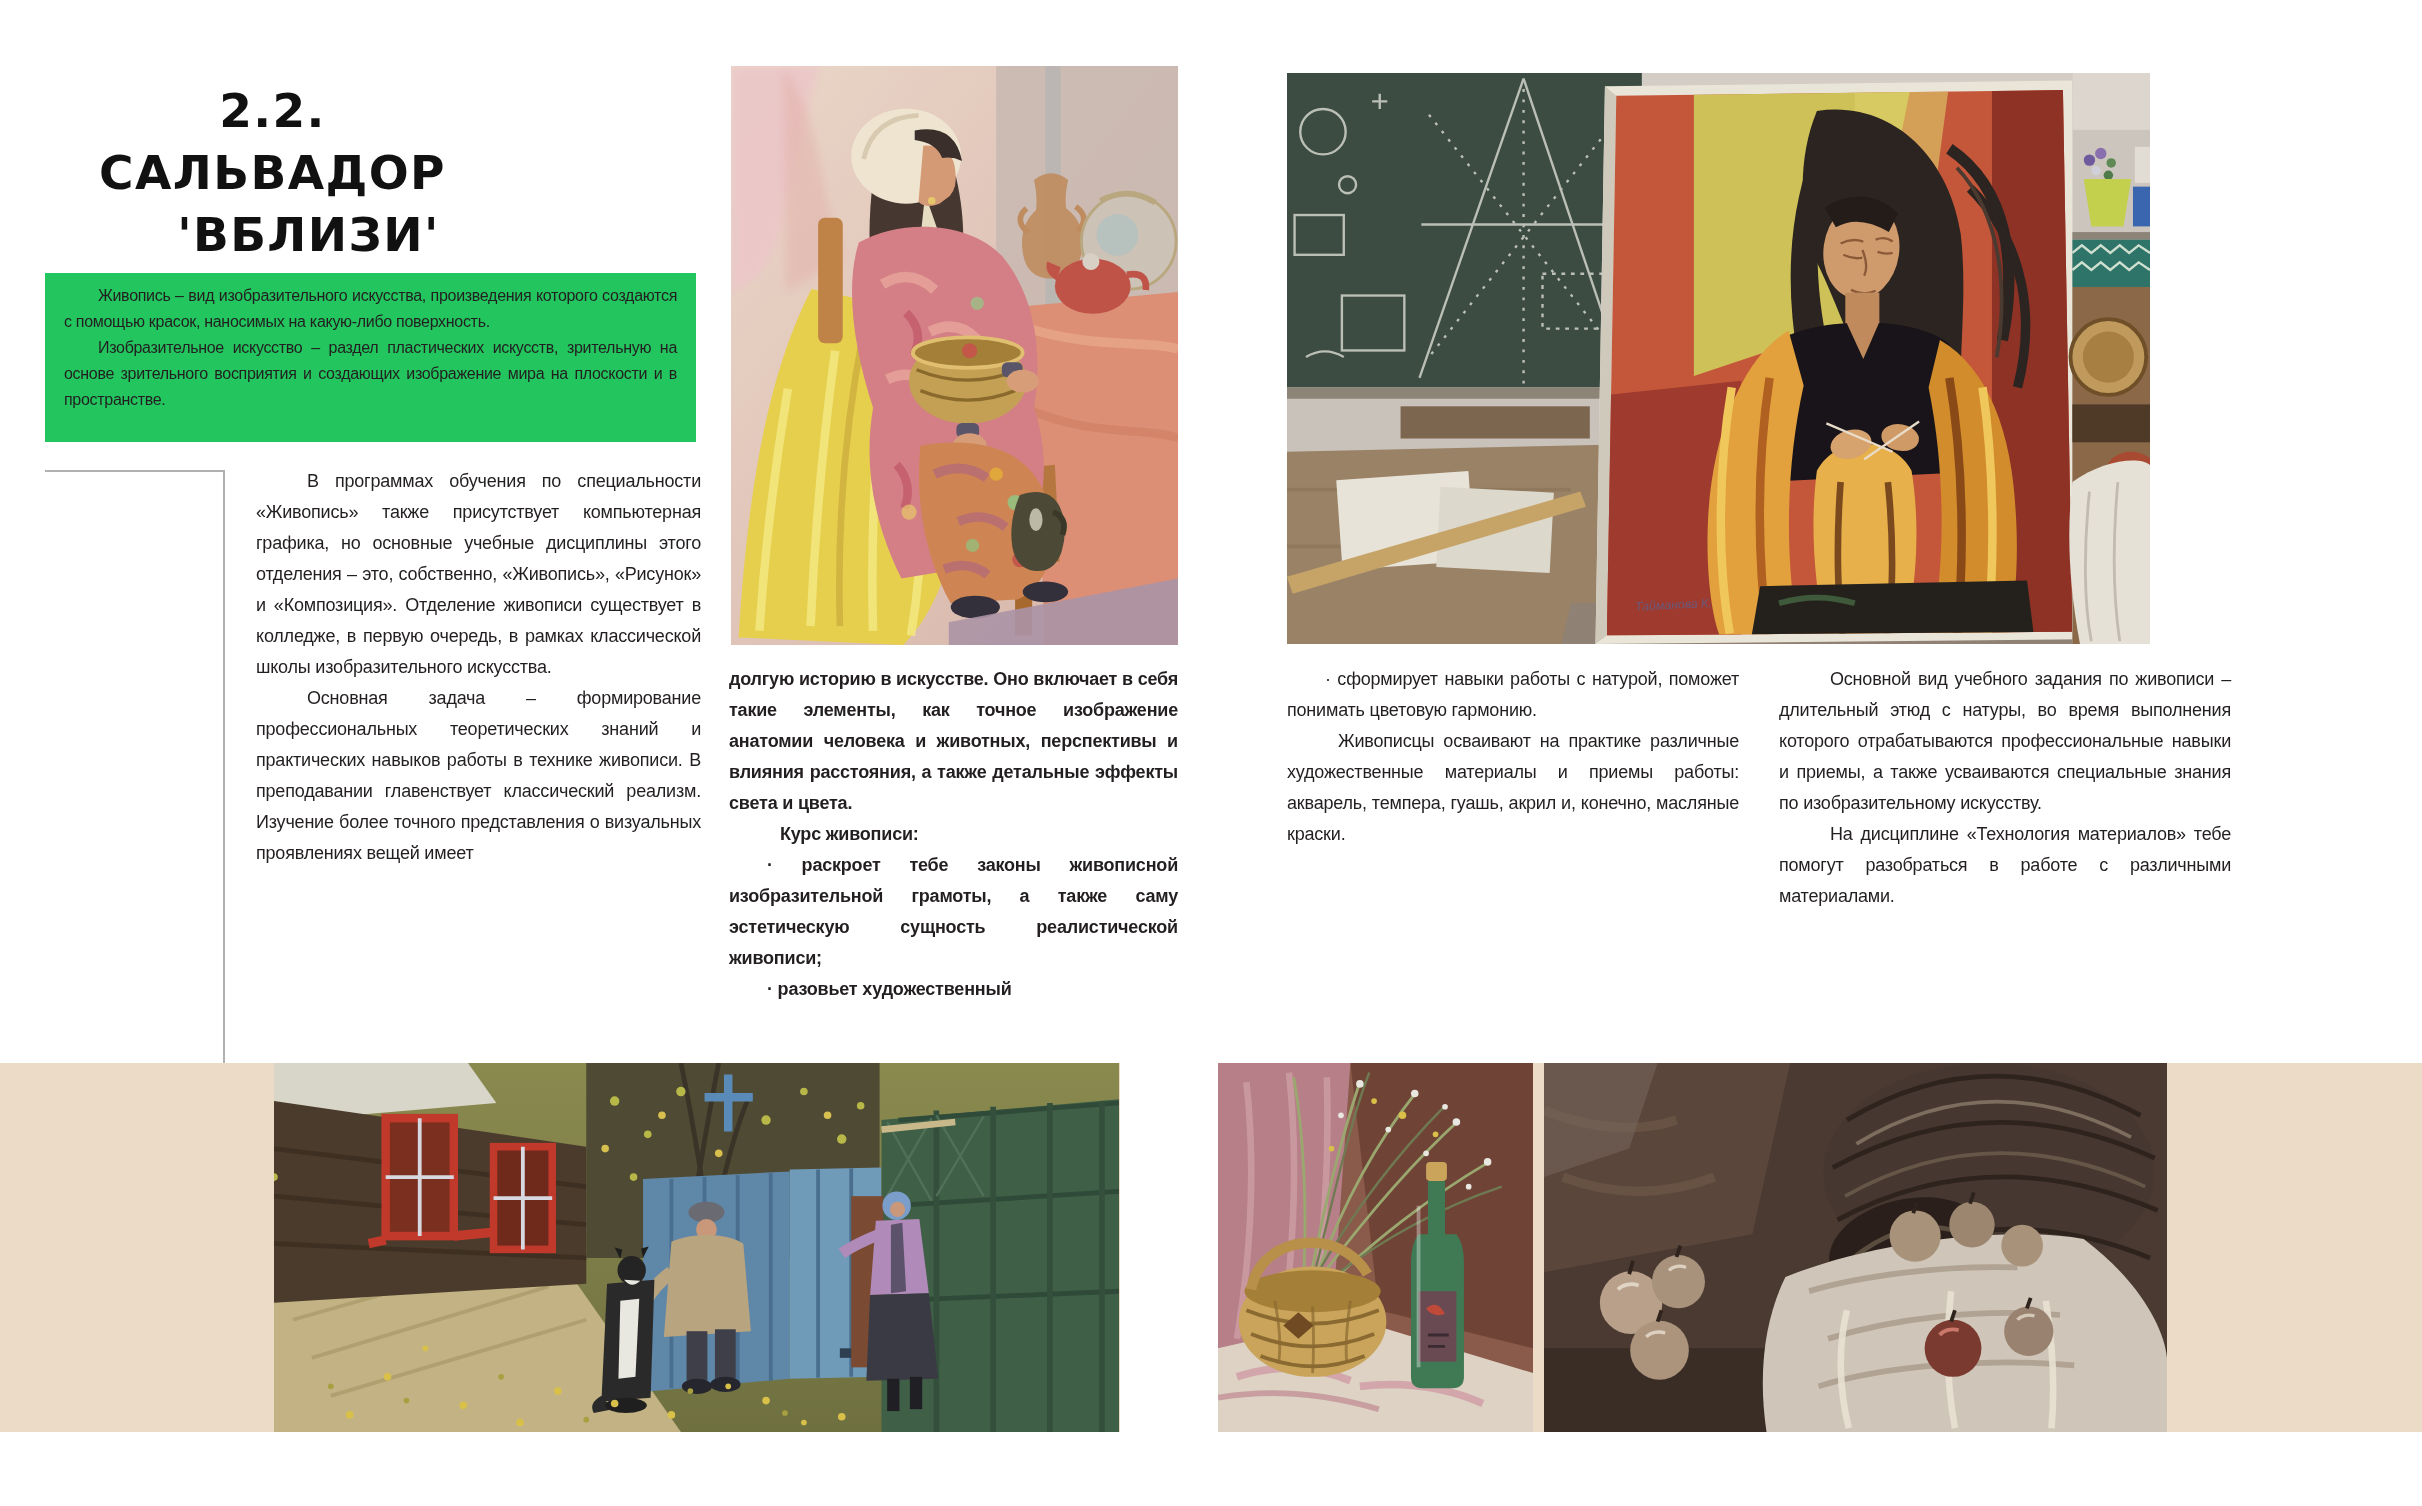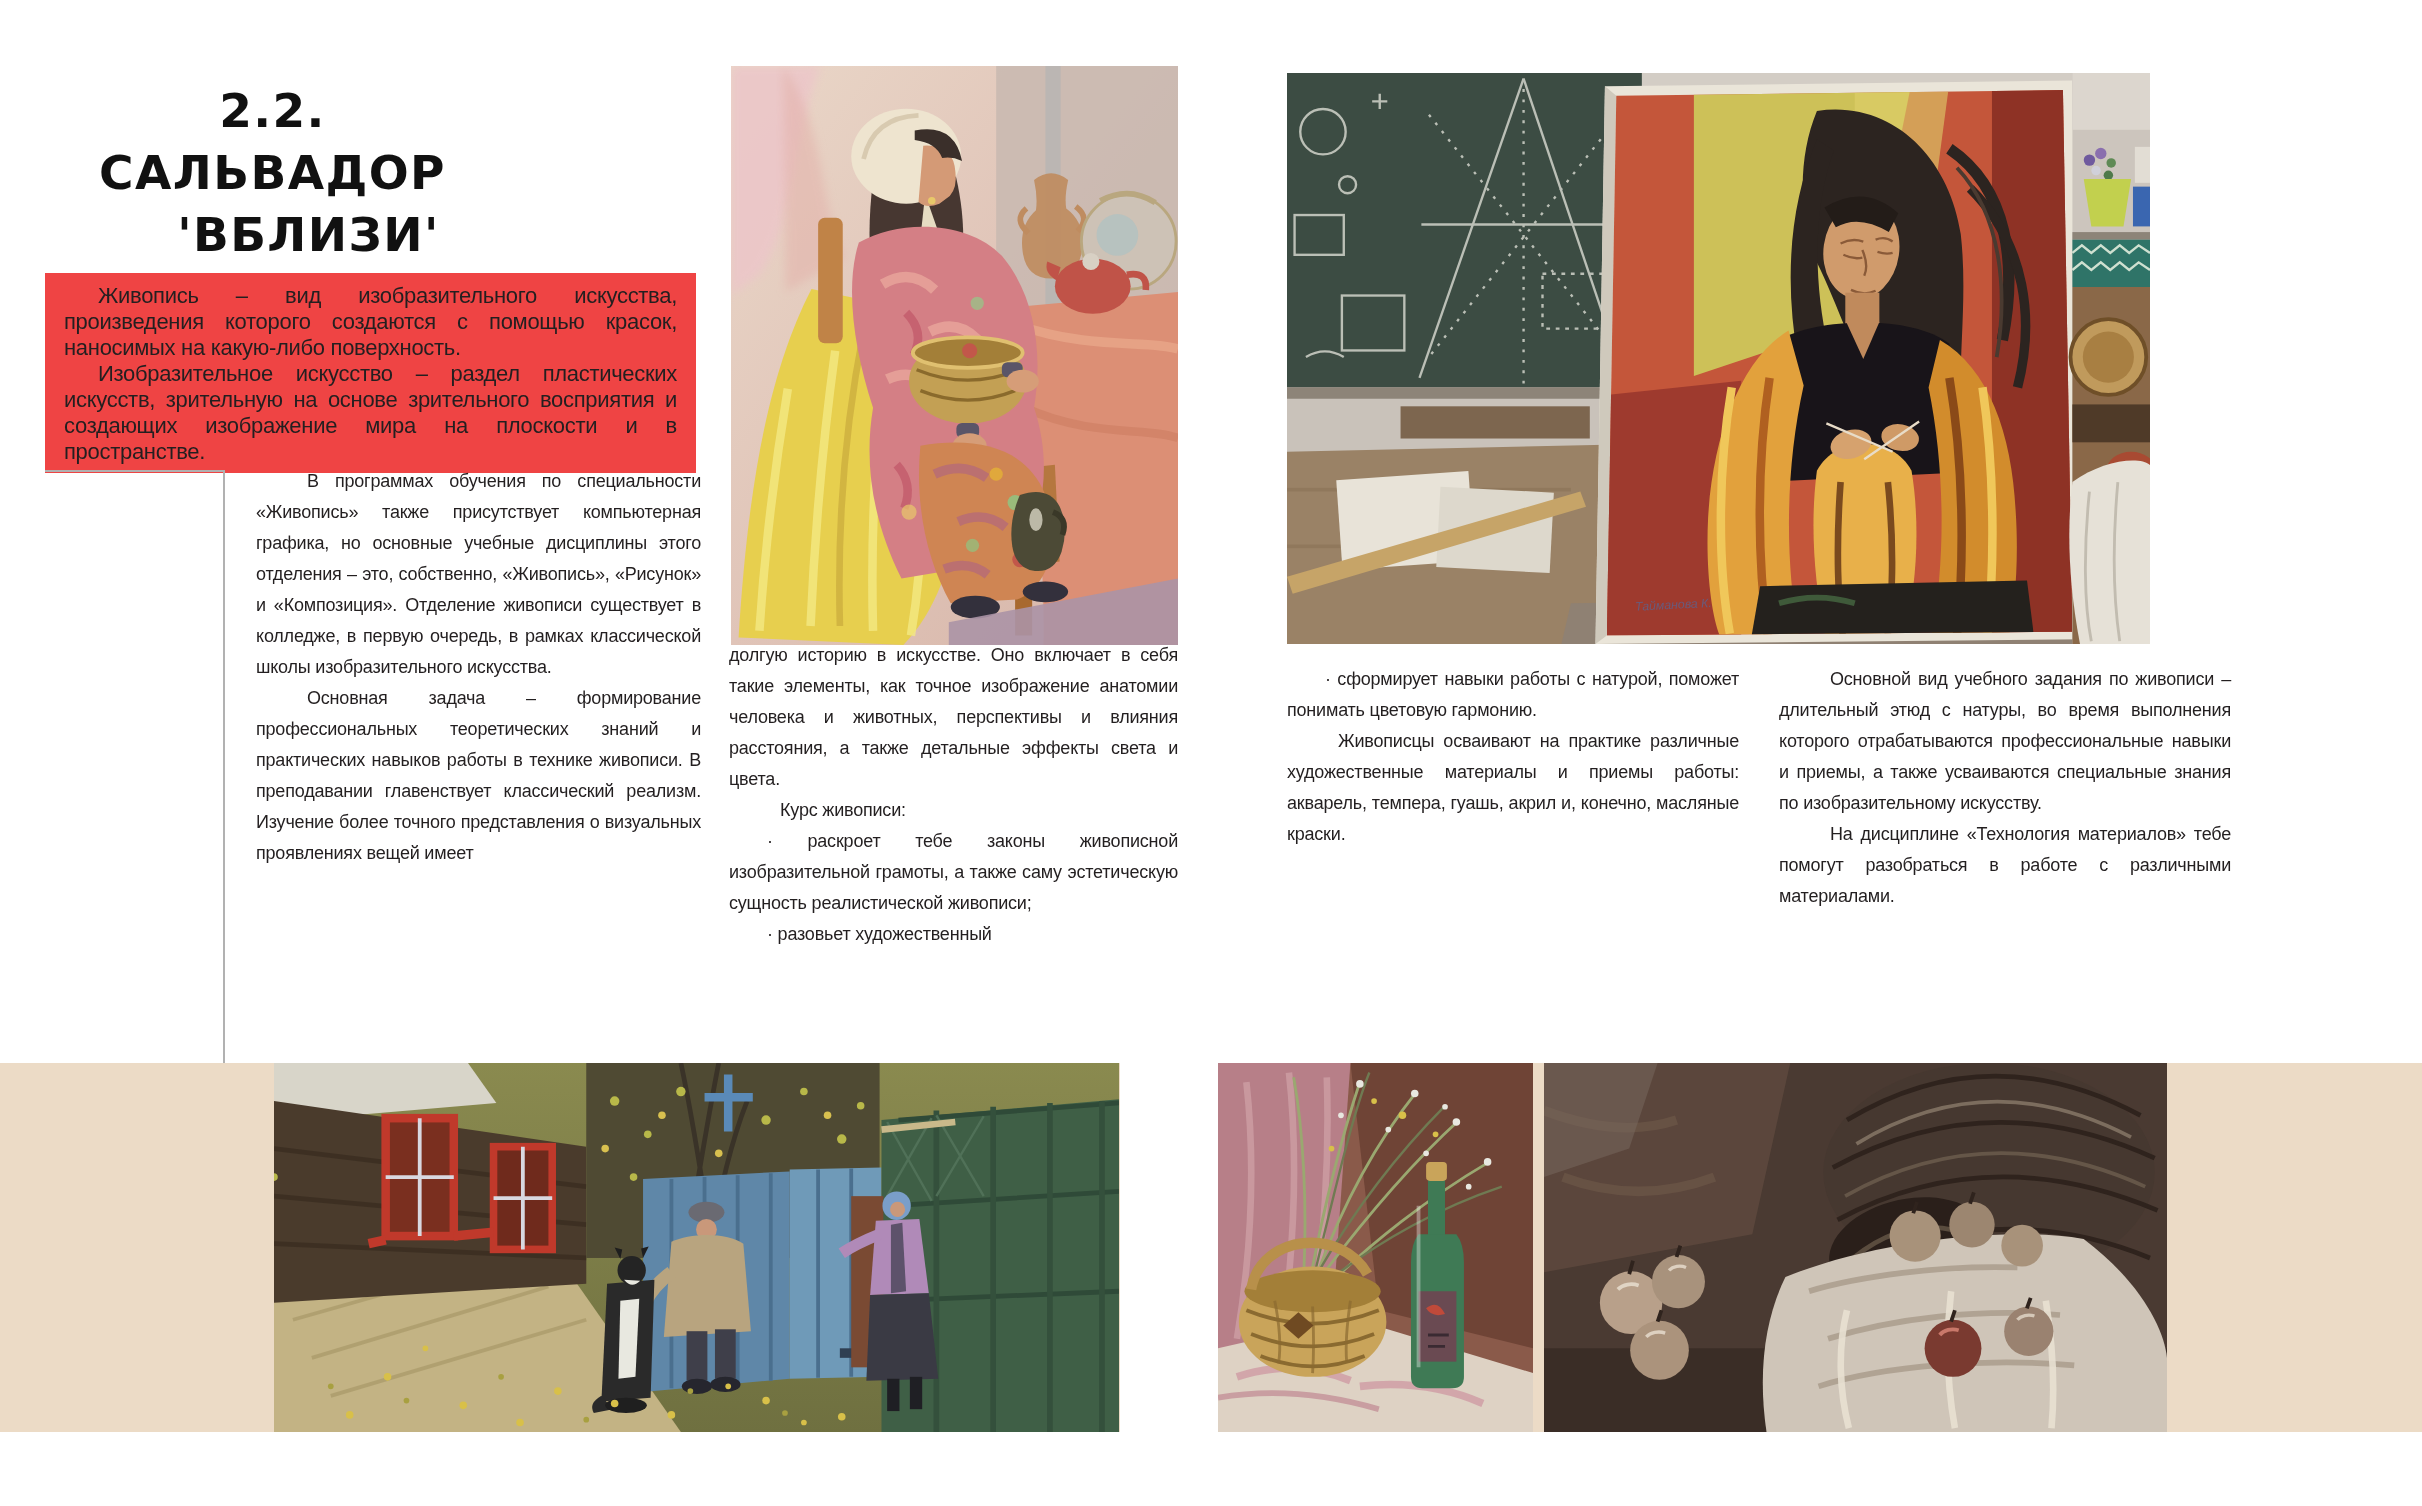--- a/index.html
+++ b/index.html
@@ -5,33 +5,33 @@
   html,body{margin:0;padding:0;background:#ffffff;}
   .spread{position:relative;width:2423px;height:1446px;background:#ffffff;overflow:hidden;
           font-family:"Liberation Sans",sans-serif;color:#231f20;}
   
   .title{position:absolute;left:83px;top:49px;width:379px;text-align:center;
          font-family:"DejaVu Sans",sans-serif;font-weight:bold;font-size:47px;line-height:62px;
          letter-spacing:1.4px;color:#111;}
   .title .l2{display:block;transform:translateX(36px);}
   
   .infobox{position:absolute;left:45px;top:273px;width:651px;min-height:169px;box-sizing:border-box;
-           background:#ef4444;padding:10.4px 19px 7.6px 19px;font-size:22px;line-height:26px;
+           background:#22c55e;padding:10.4px 19px 7.6px 19px;font-size:16px;line-height:26px;
            text-align:justify;letter-spacing:-0.3px;}
   .infobox p{margin:0;text-indent:34px;}
   
   .rule-h{position:absolute;left:45px;top:470px;width:180px;height:1.9px;background:#b1b1b1;}
   .rule-v{position:absolute;left:223px;top:470px;width:1.9px;height:606px;background:#b1b1b1;}
   
   .col{position:absolute;text-align:justify;font-size:18px;line-height:31px;letter-spacing:-0.2px;}
   .col p{margin:0;}
   .col p.ind{text-indent:51px;}
   .col p.bul{text-indent:38px;}
   .c1{left:256px;top:466px;width:445px;}
-  .c2{left:729px;top:640px;width:449px;}
+  .c2{left:729px;top:664px;width:449px;font-weight:bold;}
   .c3{left:1287px;top:664px;width:452px;}
   .c4{left:1779px;top:664px;width:452px;}
   
   .fig{position:absolute;overflow:hidden;}
   .fig svg{display:block;width:100%;height:100%;}
   .f-portrait{left:731px;top:66px;width:447px;height:579px;}
   .f-photo{left:1287px;top:73px;width:863px;height:571px;}
   .f-village{left:274px;top:1063px;width:845px;height:369px;}
   .f-basket{left:1218px;top:1063px;width:315px;height:369px;}
   .f-apples{left:1544px;top:1063px;width:623px;height:369px;}

